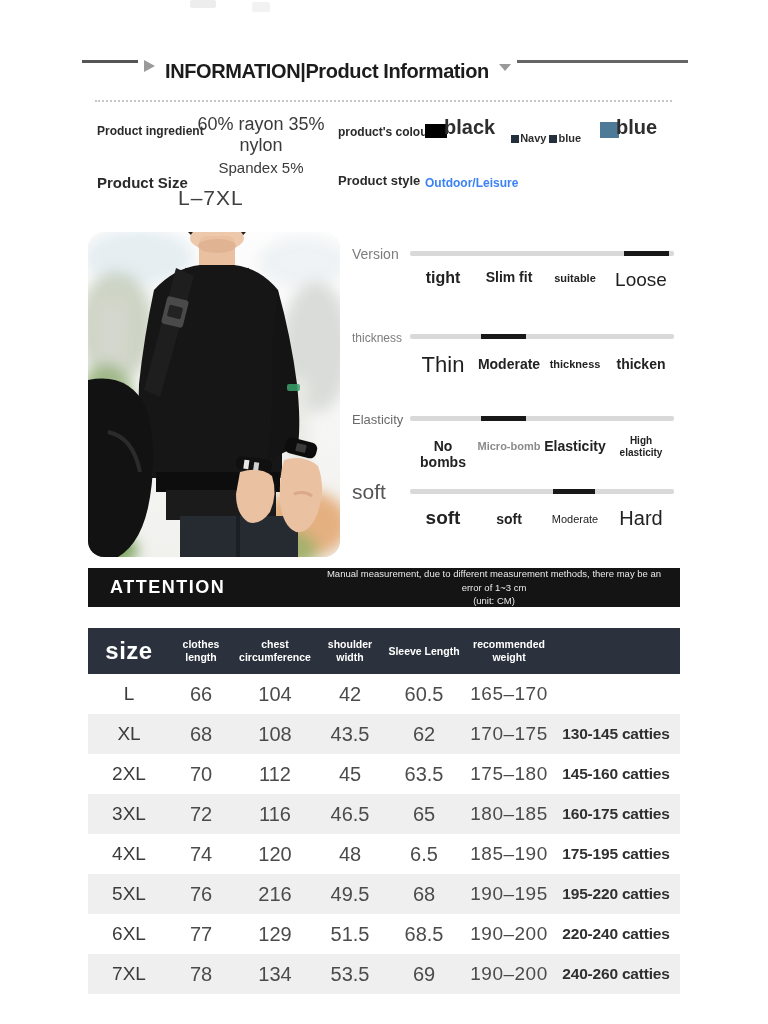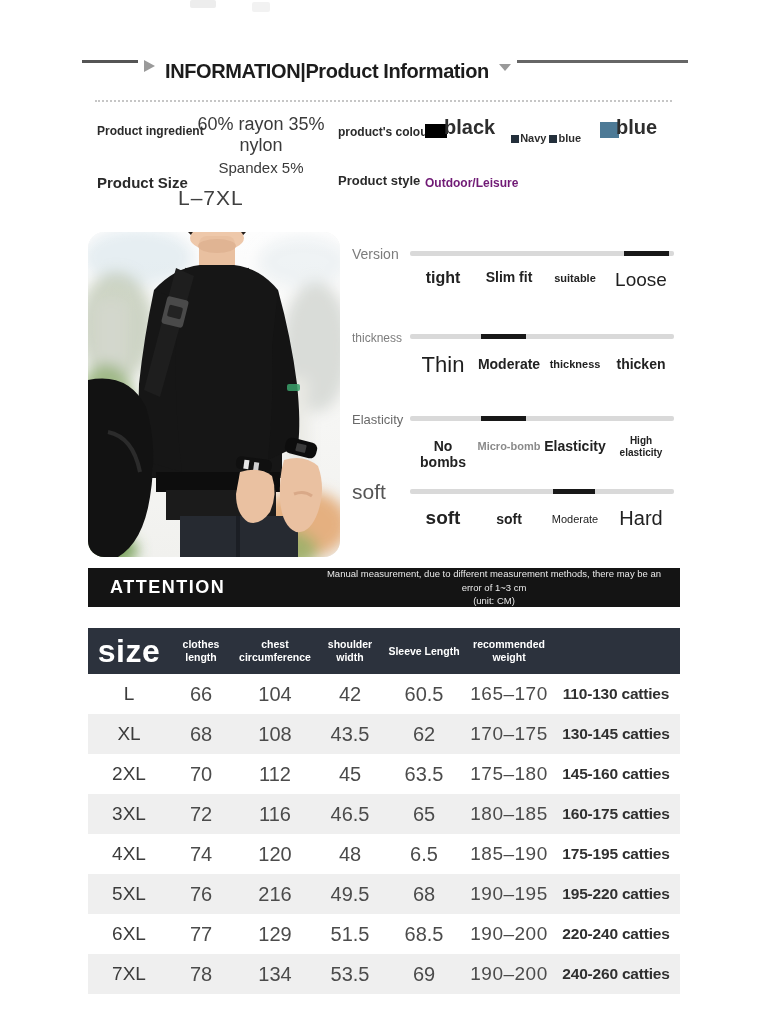--- a/index.html
+++ b/index.html
@@ -36,21 +36,21 @@
   .colour-label { left:338px; top:125px; font-size:12px; }
   .swatches { position:absolute; left:425px; top:116px; display:flex; align-items:flex-start; gap:16px; }
   .swatch-group { display:flex; align-items:center; }
   .sw { display:inline-block; }
   .sw.big-black { width:22px; height:14px; background:#000; margin-top:7px; }
   .sw.big-blue  { width:19px; height:16px; background:#4d7a96; margin-top:4px; }
   .sw.tiny { width:8px; height:8px; background:#232f3b; margin:6px 1px 0 0; }
   .swatch-name { font-size:20px; font-weight:700; color:#2e2e2e; margin-left:-3px; }
   .swatch-name.small { font-size:11px; font-weight:700; margin:4px 3px 0 0; }
   .style-label { left:338px; top:173px; font-size:13px; }
-  .style-value { position:absolute; left:425px; top:176px; font-size:12px; font-weight:700; color:#701a75; }
+  .style-value { position:absolute; left:425px; top:176px; font-size:12px; font-weight:700; color:#3b82f6; }
 
   
   .photo { position:absolute; left:88px; top:232px; width:252px; height:325px;
            border-radius:16px; overflow:hidden; background:#f5f5f3; }
   .photo svg { display:block; }
 
   
   .srow { position:absolute; left:352px; width:322px; display:flex; }
   .r0 { top:242px; } .r1 { top:325px; } .r2 { top:407px; } .r3 { top:480px; }
   .slabel { width:58px; flex:0 0 58px; padding-top:4px; }
@@ -78,21 +78,21 @@
   .attention .a-title { color:#fff; font-weight:700; font-size:18px; letter-spacing:1.5px; margin-left:22px; }
   .attention .a-note { margin-left:auto; margin-right:12px; width:348px; text-align:center;
                        color:#e9e9e9; font-size:9.5px; line-height:1.45; }
 
   
   .table { position:absolute; left:88px; top:628px; width:592px; }
   .thead, .trow { display:grid; grid-template-columns:82px 62px 86px 64px 84px 86px 128px; }
   .thead { background:#2c323d; height:46px; color:#fff; }
   .th { display:flex; align-items:center; justify-content:center; text-align:center;
         font-size:10.5px; font-weight:700; line-height:1.2; padding:0 4px; }
-  .th.size { font-size:32px; font-weight:700; letter-spacing:0.5px;text-align:right; }
+  .th.size { font-size:24px; font-weight:700; letter-spacing:0.5px;text-align:right; }
   .trow { height:40px; }
   .trow.alt { background:#efefef; }
   .td { display:flex; align-items:center; justify-content:center; font-size:20px; color:#4b4b4b; }
   .td.c0 { font-size:19px; color:#3c3c3c; }
   .td.c5 { font-size:19px; letter-spacing:0.5px; }
   .td.c6 { font-size:15.5px; font-weight:700; color:#303030; letter-spacing:-0.2px; }
 </style>
 </head>
 <body>
 
@@ -284,21 +284,20 @@
       <div class="th">recommended weight</div>
     </div>
 
     <div class="trow">
       <div class="td c0">L</div>
       <div class="td">66</div>
       <div class="td">104</div>
       <div class="td">42</div>
       <div class="td">60.5</div>
       <div class="td c5">165–170</div>
-      <div class="td c6">110-130 catties</div>
     </div>
     <div class="trow alt">
       <div class="td c0">XL</div>
       <div class="td">68</div>
       <div class="td">108</div>
       <div class="td">43.5</div>
       <div class="td">62</div>
       <div class="td c5">170–175</div>
       <div class="td c6">130-145 catties</div>
     </div>

